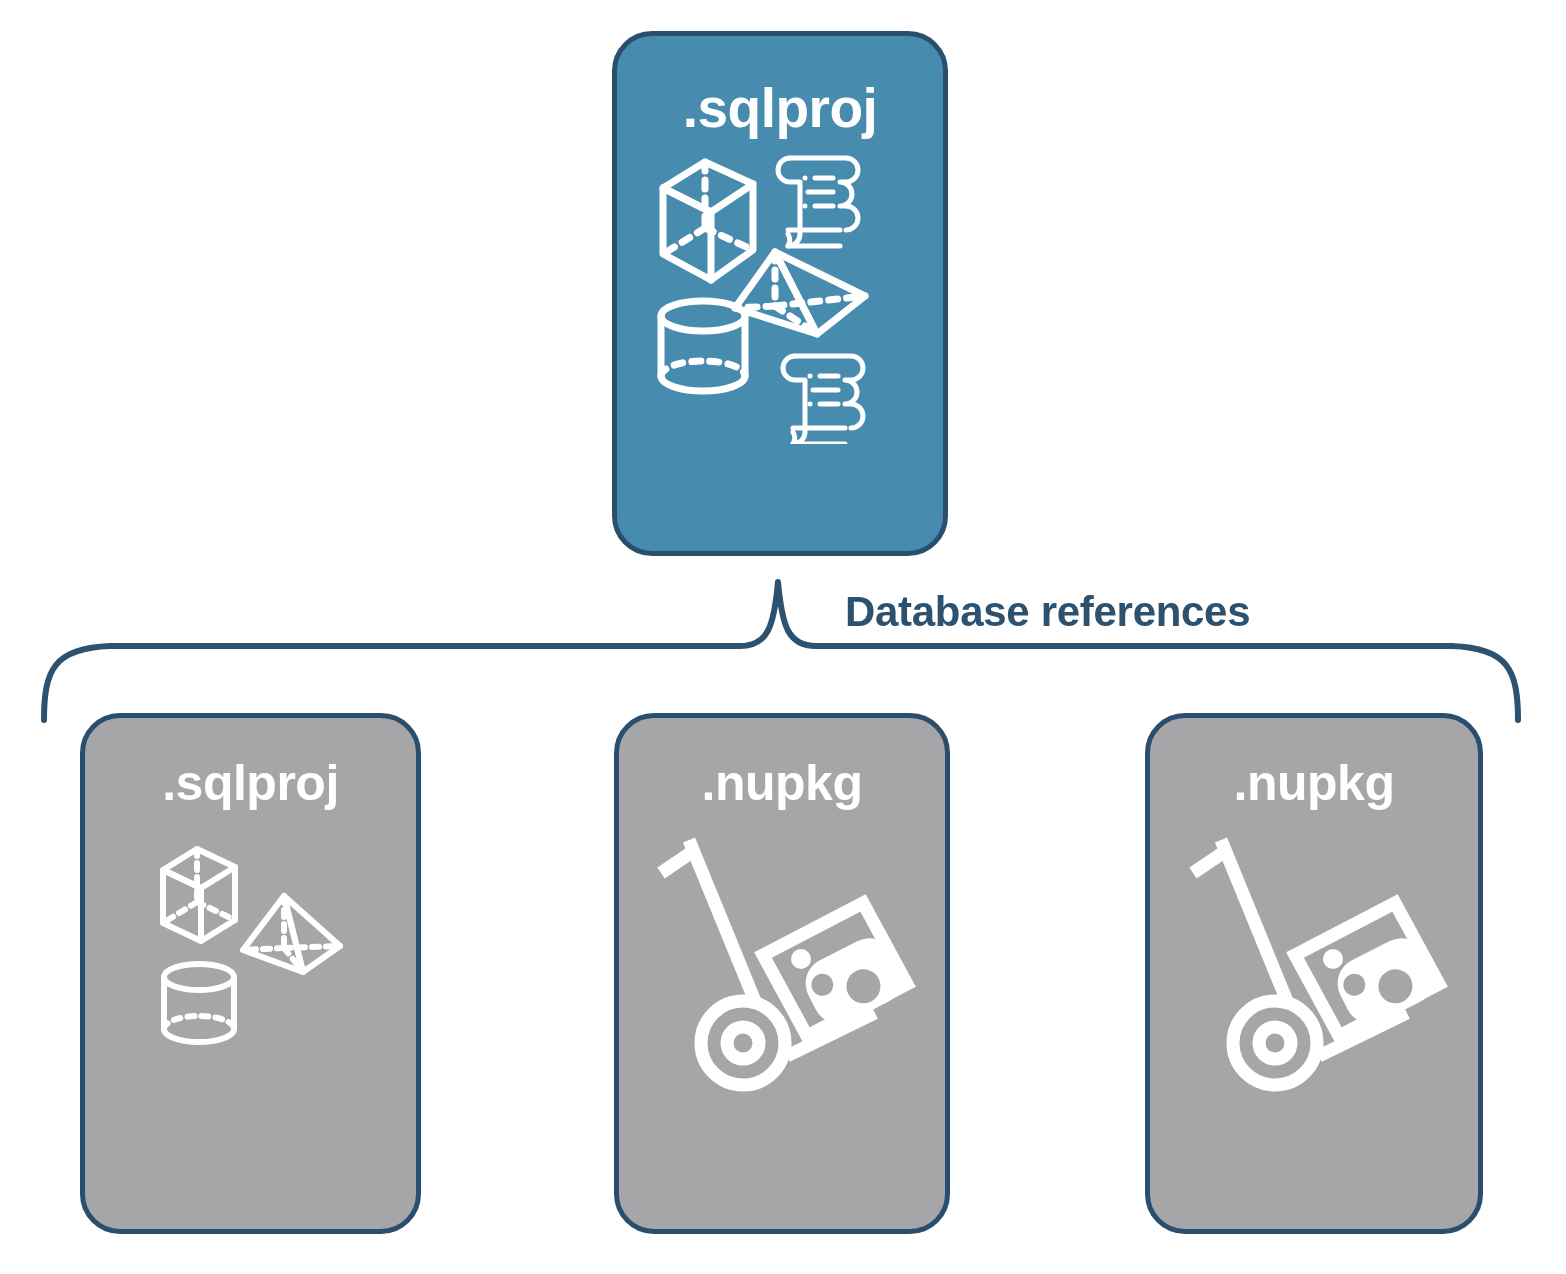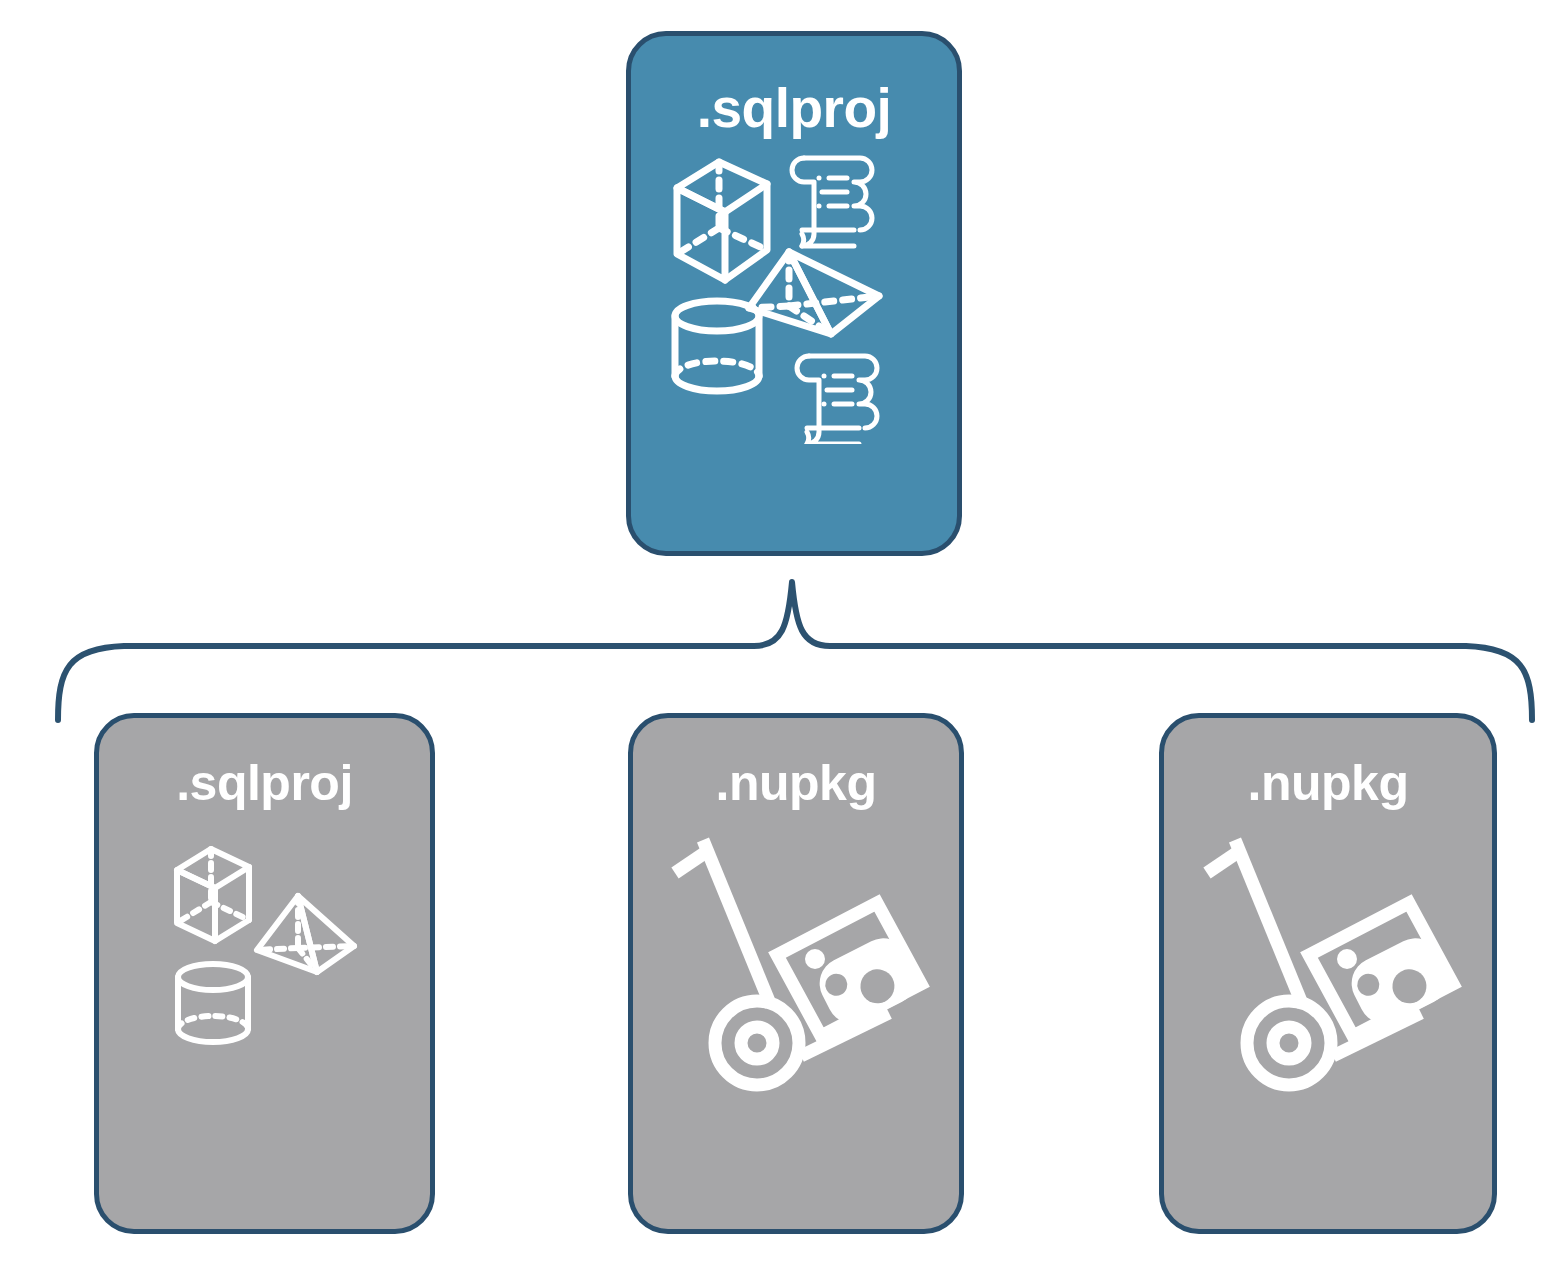--- a/index.html
+++ b/index.html
@@ -9,21 +9,21 @@
   }
   body {
     width: 1566px;
     height: 1274px;
     position: relative;
     overflow: hidden;
     font-family: "Liberation Sans", sans-serif;
   }
   #stage {
     position: absolute;
-    left: 14px; top: 0;
+    left: 0; top: 0;
     width: 1404px;
     height: 1274px;
   }
 
   
   .card {
     position: absolute;
     box-sizing: border-box;
     border-radius: 40px;
     border: 5px solid #2a4f6e;
@@ -200,20 +200,21 @@
 
     <path d="M44 180
              C44 130, 54 108, 110 106
              L740 106
              C768 106, 774 86, 778 42
              C782 86, 788 106, 816 106
              L1452 106
              C1508 108, 1518 130, 1518 180" stroke="#2c5270" stroke-width="6" stroke-linecap="round" stroke-linejoin="round" fill="none"></path>
   </svg>
 
+  <div id="brace-label">Database references</div>
 
   <div class="card secondary" id="card-sqlproj-ref">
     <div class="card-title">.sqlproj</div>
     <div class="card-art">
       <svg class="art-svg" width="200" height="230" viewBox="0 0 200 230" fill="none" stroke="#ffffff" stroke-width="6" stroke-linecap="round" stroke-linejoin="round">
 
         <g>
           <path d="M12 32 L46 11 L84 29 L50 50 Z"></path>
           <path d="M12 32 L12 85 L50 103 L50 50 Z"></path>
           <path d="M84 29 L84 82 L50 103"></path>

